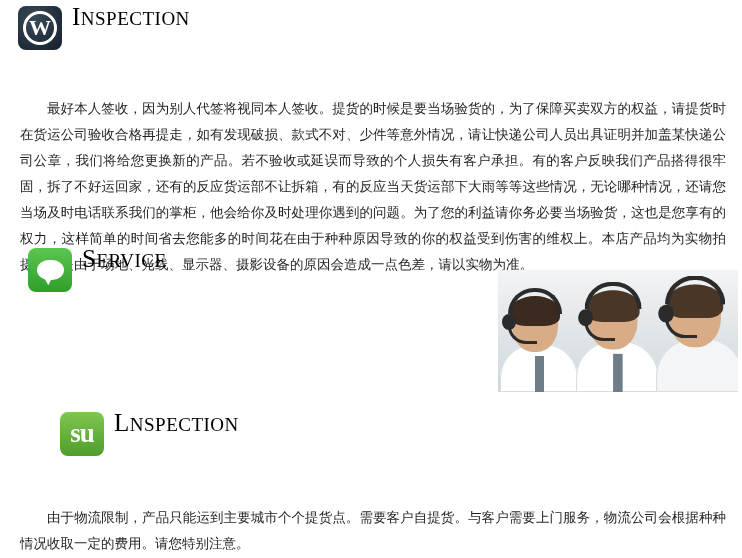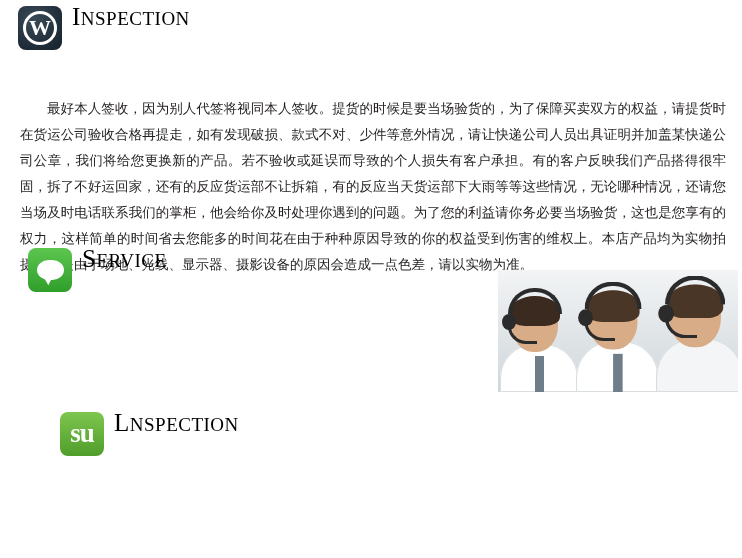--- a/index.html
+++ b/index.html
@@ -295,14 +295,15 @@
 
   <div class="section-head" id="sec-logistics">
     <div class="head-icon icon-su">
       <span>su</span>
     </div>
     <div class="head-text">
       <div class="head-en"><span class="cap">L</span><span>NSPECTION</span></div>
     </div>
   </div>
 
+  <p class="para" id="p-logistics">由于物流限制，产品只能运到主要城市个个提货点。需要客户自提货。与客户需要上门服务，物流公司会根据种种情况收取一定的费用。请您特别注意。</p>
 
 </div>
 
 </body></html>

